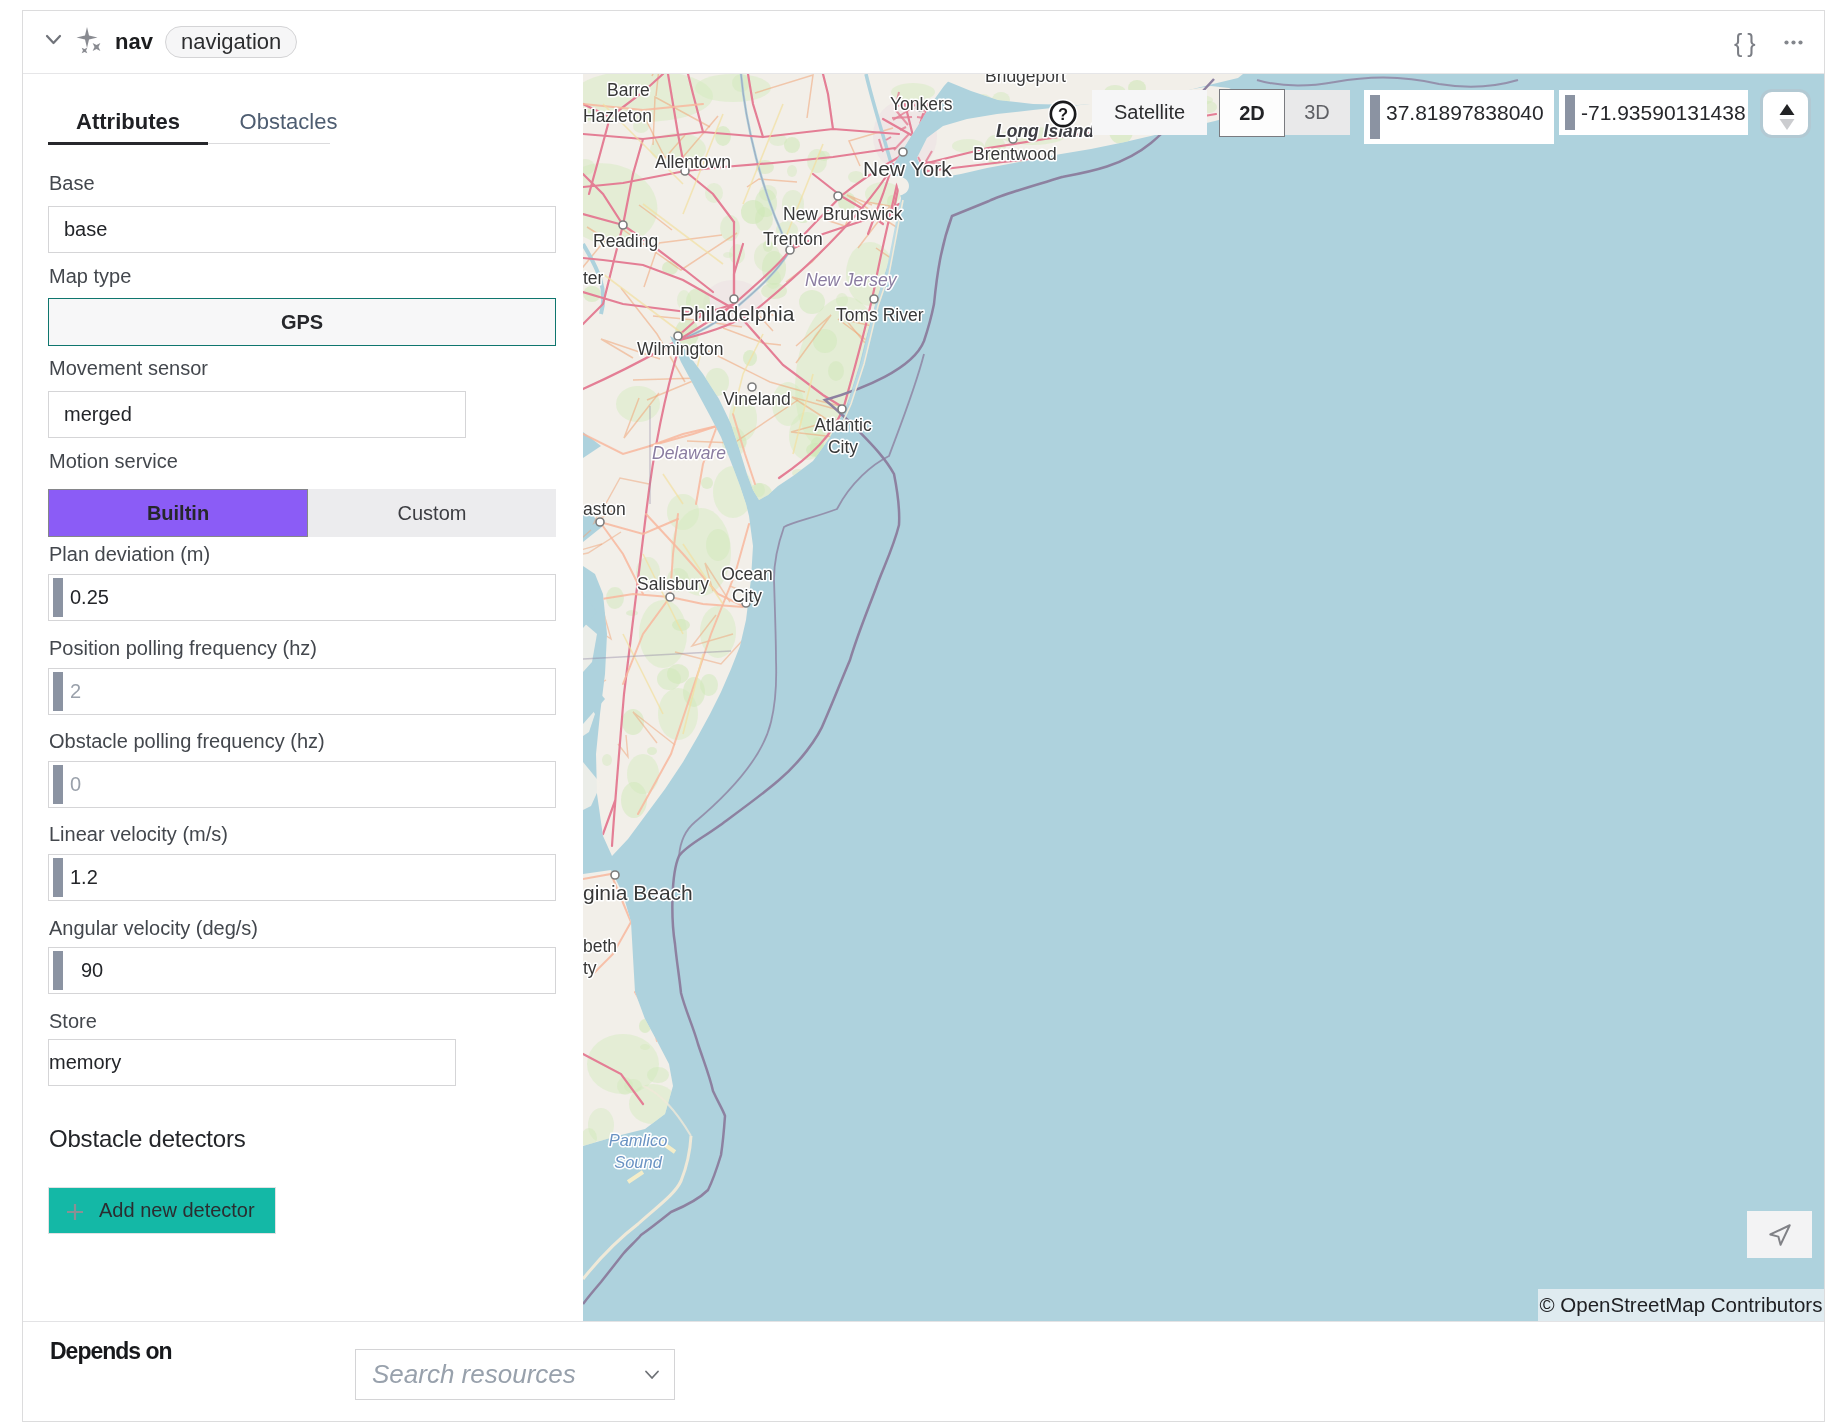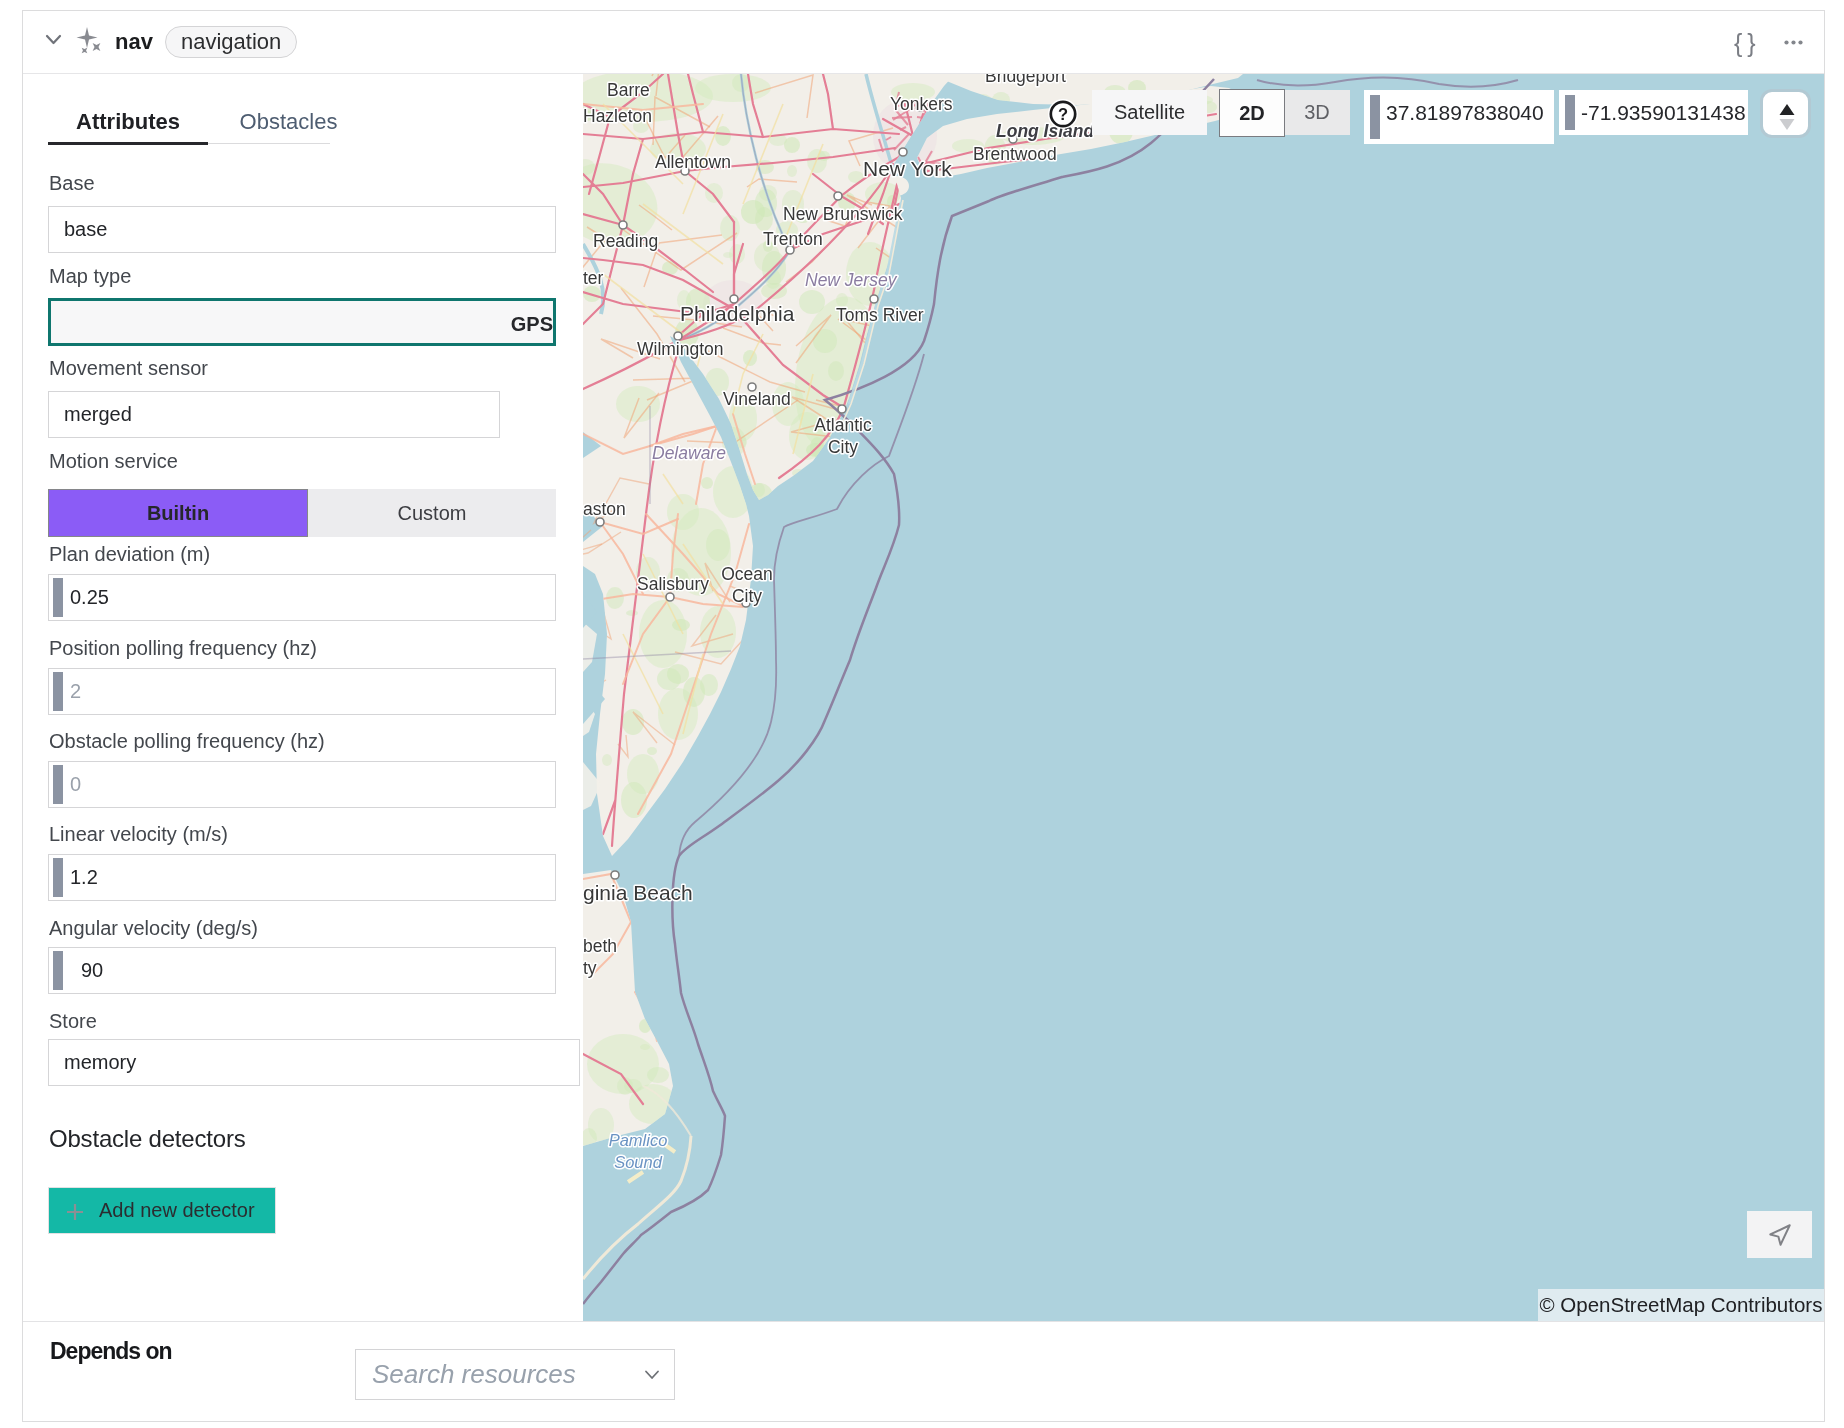--- a/index.html
+++ b/index.html
@@ -34,24 +34,24 @@
 
 <div class="abs" style="left:48px; top:107px; width:160px; text-align:center; font-size:22px; font-weight:700; color:#202125; line-height:30px;">Attributes</div>
 <div class="abs" style="left:208px; top:107px; width:161px; text-align:center; font-size:22px; color:#4e5d71; line-height:30px;">Obstacles</div>
 <div class="abs" style="left:208px; top:143px; width:122px; height:1px; background:#dbdbdd;"></div>
 <div class="abs" style="left:48px; top:142px; width:160px; height:3px; background:#27282c;"></div>
 
 <div class="abs lbl" style="left:49px; top:172px;">Base</div>
 <div class="abs inp" style="left:48px; top:206px; width:508px; height:47px; line-height:45px; padding-left:15px;">base</div>
 
 <div class="abs lbl" style="left:49px; top:265px;">Map type</div>
-<div class="abs" style="left:48px; top:298px; width:508px; height:48px; border:3px solid #0f766e; background:#f7f7f8; font-size:20px; font-weight:700; color:#26272b; text-align:right; line-height:46px;">GPS</div>
+<div class="abs" style="left:48px; top:298px; width:508px; height:48px; border:1px solid #0f766e; background:#f7f7f8; font-size:20px; font-weight:700; color:#26272b; text-align:center; line-height:46px;">GPS</div>
 
 <div class="abs lbl" style="left:49px; top:357px;">Movement sensor</div>
-<div class="abs inp" style="left:48px; top:391px; width:452px; height:47px; line-height:45px; padding-left:15px;">merged</div>
+<div class="abs inp" style="left:48px; top:391px; width:418px; height:47px; line-height:45px; padding-left:15px;">merged</div>
 
 <div class="abs lbl" style="left:49px; top:450px;">Motion service</div>
 <div class="abs" style="left:48px; top:489px; width:508px; height:48px; background:#ececee;"></div>
 <div class="abs" style="left:48px; top:489px; width:260px; height:48px; border:1px solid #85868a; background:#8b5cf6; font-size:20px; font-weight:700; color:#26272b; text-align:center; line-height:46px;">Builtin</div>
 <div class="abs" style="left:308px; top:489px; width:248px; height:48px; font-size:20px; color:#3c3d42; text-align:center; line-height:48px;">Custom</div>
 
 <div class="abs lbl" style="left:49px; top:543px;">Plan deviation (m)</div>
 <div class="abs inp" style="left:48px; top:574px; width:508px; height:47px; line-height:45px; padding-left:21px;"><span class="numbar"></span>0.25</div>
 
 <div class="abs lbl" style="left:49px; top:637px;">Position polling frequency (hz)</div>
@@ -60,21 +60,21 @@
 <div class="abs lbl" style="left:49px; top:730px;">Obstacle polling frequency (hz)</div>
 <div class="abs inp" style="left:48px; top:761px; width:508px; height:47px; line-height:45px; padding-left:21px; color:#9aa1ab;"><span class="numbar"></span>0</div>
 
 <div class="abs lbl" style="left:49px; top:823px;">Linear velocity (m/s)</div>
 <div class="abs inp" style="left:48px; top:854px; width:508px; height:47px; line-height:45px; padding-left:21px;"><span class="numbar"></span>1.2</div>
 
 <div class="abs lbl" style="left:49px; top:917px;">Angular velocity (deg/s)</div>
 <div class="abs inp" style="left:48px; top:947px; width:508px; height:47px; line-height:45px; padding-left:32px;"><span class="numbar"></span>90</div>
 
 <div class="abs lbl" style="left:49px; top:1010px;">Store</div>
-<div class="abs inp" style="left:48px; top:1039px; width:532px; height:47px; line-height:45px; padding-left:15px;">memory</div>
+<div class="abs inp" style="left:48px; top:1039px; width:408px; height:47px; line-height:45px; ">memory</div>
 
 <div class="abs" style="left:49px; top:1124px; font-size:24px; color:#232529; letter-spacing:-0.2px; line-height:30px;">Obstacle detectors</div>
 
 <div class="abs" style="left:48px; top:1187px; width:228px; height:47px; border:1px solid #e1e1e3; background:#14b8a6;">
   <svg class="abs" style="left:17px; top:15px;" width="18" height="18" viewBox="0 0 18 18">
       <path d="M9 1 V17 M1 9 H17" stroke="#8c8f94" stroke-width="2.2"></path>
     </svg>
   <span class="abs" style="left:50px; top:0; line-height:45px; font-size:20px; color:#2b2d30;">Add new detector</span>
 </div>
 

